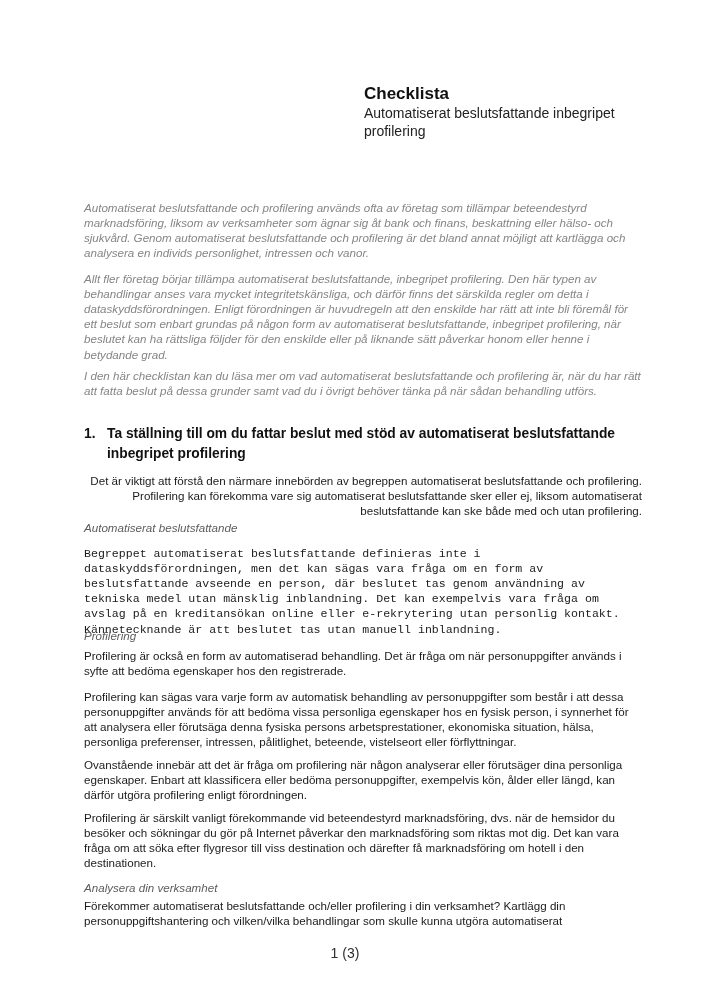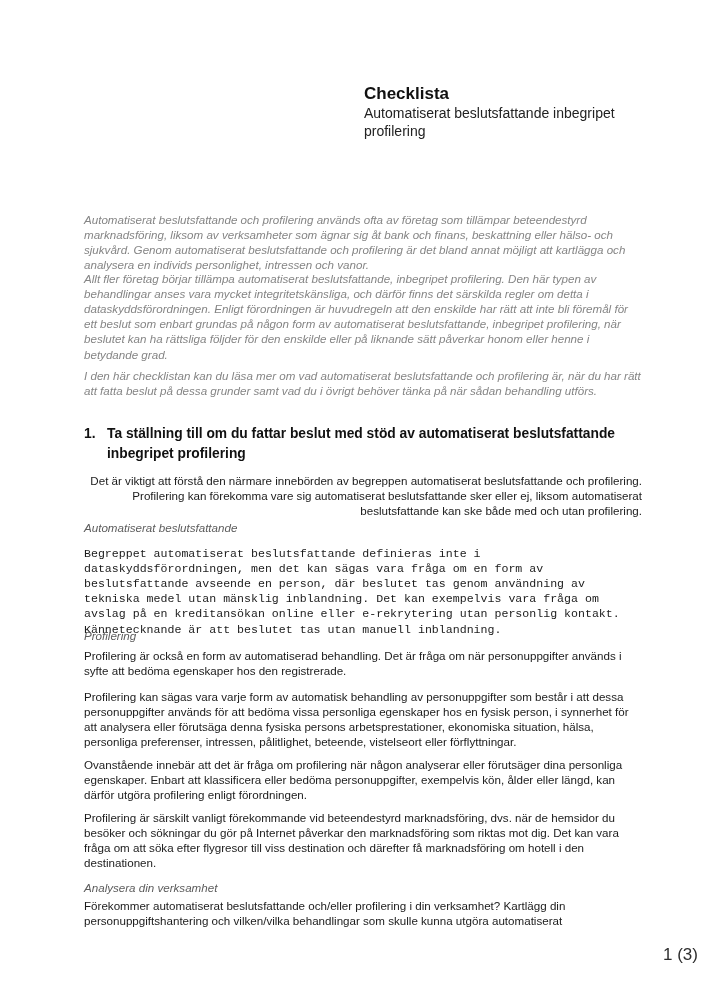--- a/index.html
+++ b/index.html
@@ -26,37 +26,37 @@
   .doc-title { margin:0; font-size:17px; font-weight:bold; line-height:20px; color:#111; }
   .doc-subtitle { margin:1px 0 0 0; font-size:14px; line-height:17.5px; color:#222; }
 
   .section-heading {
     position:absolute; left:84px; top:424px; width:558px;
     font-size:13.8px; font-weight:bold; line-height:19.5px; color:#111;
   }
   .section-number { position:absolute; left:0; top:0; }
   .section-text { margin-left:23px; }
 
-  .t-intro1 { top:200px; }
+  .t-intro1 { top:188px; }
   .t-intro2 { top:259px; }
   .t-intro3 { top:356px; }
   .t-lead   { top:461px;text-align:right; }
   .t-sub1t  { top:508px; }
   .t-sub1p  { top:534px;font-family:Liberation Mono, monospace; }
   .t-sub2t  { top:616px; }
   .t-sub2p1 { top:636px; }
   .t-sub2p2 { top:677px; }
   .t-sub2p3 { top:745px; }
   .t-sub2p4 { top:798px; }
   .t-sub3t  { top:868px; }
   .t-sub3p  { top:886px; }
 
   .footer {
     position:absolute; left:0; top:945px; width:690px;
-    text-align:right; font-size:17px; color:#2e2e2e;margin-left:8px;
+    text-align:center; font-size:14px; color:#2e2e2e;
   }
 </style>
 </head>
 <body>
 
 <div class="page">
 
   <div class="title-block">
     <p class="doc-title">Checklista</p>
     <p class="doc-subtitle">Automatiserat beslutsfattande inbegripet profilering</p>

